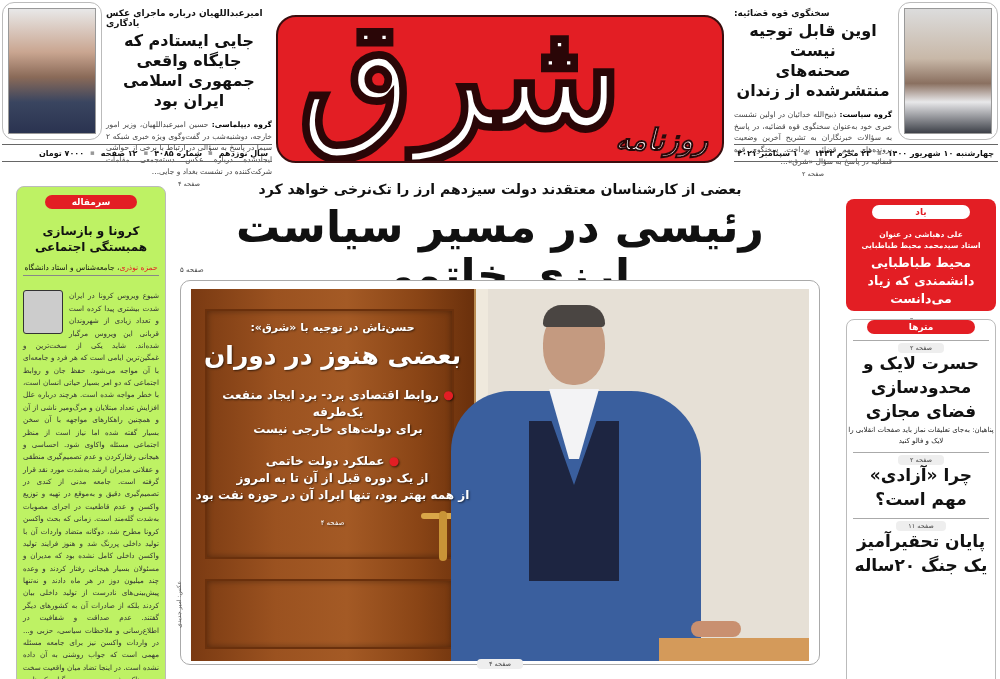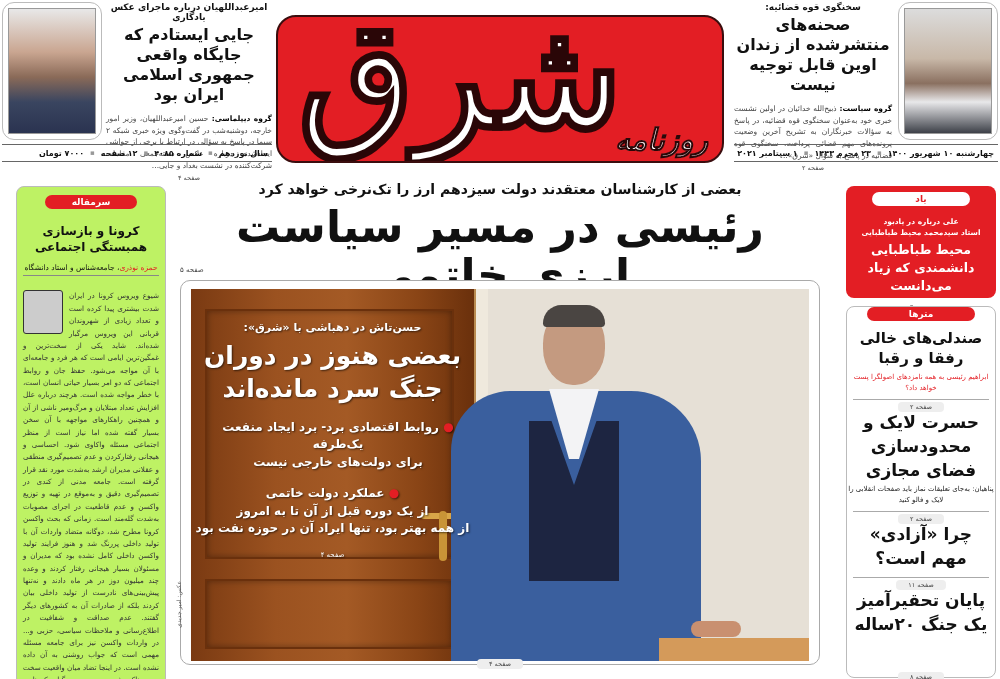--- a/index.html
+++ b/index.html
@@ -6,21 +6,21 @@
   html, body { width: 1000px; height: 679px; overflow: hidden; background: #fff; }
   body { font-family: "DejaVu Sans", sans-serif; color: #111; position: relative; direction: rtl; }
   .abs { position: absolute; }
 
   
   .masthead-logo { left: 276px; top: 15px; width: 448px; height: 148px; background: #e31e24; border: 2px solid #3a0d0e; border-radius: 20px; overflow: hidden; padding-left: 12px; }
   .logo-main { position: absolute; left: 20px; top: -18px; font-family: "DejaVu Serif", serif; font-size: 150px; font-weight: bold; color: #fff; -webkit-text-stroke: 3px #2a0607; line-height: 1; direction: rtl; white-space: nowrap; letter-spacing: -4px; }
   .logo-sub { position: absolute; right: 14px; bottom: 4px; font-family: "DejaVu Serif", serif; font-size: 30px; font-weight: bold; color: #fff; -webkit-text-stroke: 1px #2a0607; font-style: italic; }
 
   .top-story { top: 0; }
-  .top-story .kicker { font-size: 9px; font-weight: bold; text-align: center; margin-top: 2px; }
+  .top-story .kicker { font-size: 9px; font-weight: bold; text-align: left; margin-top: 8px; }
   .top-story .title { font-size: 16px; font-weight: bold; text-align: center; line-height: 1.25; margin-top: 3px; }
   .top-story .body { font-size: 7.5px; color: #444; text-align: justify; line-height: 1.55; margin-top: 8px; }
   .top-story .body b { color: #000; }
   .top-story .page { font-size: 6.5px; color: #444; text-align: center; margin-top: 3px; }
   .photo-frame { border: 1px solid #bbb; border-radius: 12px; padding: 5px; background: #fff; }
   .photo { width: 100%; height: 100%; border: 1px solid #999; }
 
   .dateline { top: 144px; height: 18px; border-top: 1px solid #666; border-bottom: 1px solid #666; font-size: 8px; font-weight: bold; display: flex; align-items: center; gap: 6px; white-space: nowrap; padding: 0 4px; }
   .dateline .sep { color: #999; font-size: 7px; }
 
@@ -58,21 +58,21 @@
   .pill { background: #e31e24; color: #fff; font-size: 9px; font-weight: bold; text-align: center; border-radius: 10px; height: 14px; line-height: 14px; }
   .editorial .pill { margin: 8px 28px 0; }
   .editorial .ed-title { font-size: 12px; font-weight: bold; text-align: center; line-height: 1.35; margin-top: 14px; }
   .editorial .byline { font-size: 7.5px; text-align: center; margin: 8px 6px 0; border-bottom: 1px solid #888; padding-bottom: 3px; }
   .editorial .byline .name { color: #e31e24; }
   .editorial .text { font-size: 7.2px; color: #333; line-height: 1.72; text-align: justify; padding: 0 6px; margin-top: 14px; }
   .author-photo { float: left; width: 40px; height: 44px; background: #ccc; border: 1px solid #333; border-radius: 3px; margin: 0 6px 4px 0; }
 
   
   .right-col { left: 846px; top: 186px; width: 150px; }
-  .yad-box { height: 112px; background: #e31e24; border-radius: 8px; color: #fff; text-align: center; padding-top: 6px; }
+  .yad-box { height: 112px; background: #e31e24; border-radius: 8px; color: #fff; text-align: center; padding-top: 6px; margin-top: 13px; }
   .yad-box .pill-w { margin: 0 26px; background: #fff; color: #e31e24; font-size: 9px; font-weight: bold; border-radius: 10px; height: 14px; line-height: 14px; }
   .yad-box .kick { font-size: 7.5px; font-weight: bold; line-height: 1.5; margin-top: 10px; }
   .yad-box .big { font-size: 12.5px; font-weight: bold; line-height: 1.45; margin-top: 2px; }
   .page-tag { display: inline-block; background: #eee; color: #444; font-size: 6.5px; padding: 1px 12px; border-radius: 4px; }
   .yad-box .page-tag { background: #fff; margin-top: 2px; }
   .right-panel { margin-top: 8px; border: 1px solid #bbb; border-radius: 8px; height: 372px; text-align: center; position: relative; }
   .right-panel .pill { margin: 0 20px; }
   .right-panel .h1 { font-size: 15px; font-weight: bold; line-height: 1.3; margin-top: 8px; }
   .right-panel .sub-red { font-size: 7px; color: #e31e24; line-height: 1.5; margin-top: 4px; }
   .right-panel .h2 { font-size: 17px; font-weight: bold; line-height: 1.4; margin-top: 8px; }
@@ -87,22 +87,22 @@
   <div class="logo-main">شرق</div>
   <div class="logo-sub">روزنامه</div>
 </div>
 
 <div class="abs photo-frame" style="left:898px; top:2px; width:100px; height:138px;">
   <div class="photo" style="background: linear-gradient(180deg, #dcdcdc 0%, #c8b8a8 40%, #8a7060 60%, #e8e8ea 75%, #3d4048 100%);"></div>
 </div>
 <div class="abs top-story" style="left:734px; width:158px;">
   <div class="kicker">سخنگوی قوه قضائیه:</div>
   <div class="title">
+    <div>اوین قابل توجیه نیست</div>
     <div>صحنه‌های منتشرشده از زندان</div>
-    <div>اوین قابل توجیه نیست</div>
   </div>
   <div class="body"><b>گروه سیاست:</b><span> ذبیح‌الله خدائیان در اولین نشست خبری خود به‌عنوان سخنگوی قوه قضائیه، در پاسخ به سؤالات خبرنگاران به تشریح آخرین وضعیت پرونده‌های مهم قضائی پرداخت. سخنگوی قوه قضائیه در پاسخ به سؤال «شرق»...</span></div>
   <div class="page">صفحه ۲</div>
 </div>
 
 <div class="abs photo-frame" style="left:2px; top:2px; width:100px; height:138px;">
   <div class="photo" style="background: linear-gradient(180deg, #e8e8e8 0%, #c9a590 35%, #8a6a58 55%, #3a4560 75%, #2a3350 100%);"></div>
 </div>
 <div class="abs top-story" style="left:106px; width:166px;">
   <div class="kicker">امیرعبداللهیان درباره ماجرای عکس یادگاری</div>
@@ -146,24 +146,23 @@
   <div class="door-lock"></div>
   <div class="person-body"></div>
   <div class="person-vest"></div>
   <div class="person-shirt"></div>
   <div class="person-head"></div>
   <div class="person-hair"></div>
   <div class="shelf"></div>
   <div class="person-hand"></div>
 
   <div class="overlay">
-    <div class="src">حسن‌تاش در دهباشی با «شرق»:</div>
+    <div class="src">حسن‌تاش در توجیه با «شرق»:</div>
     <div class="big">
       <div>بعضی هنوز در دوران</div>
-      <div>جنگ سرد مانده‌اند</div>
     </div>
     <div class="pt" style="margin-top:14px;padding-left:11px;">
       <div><span class="dot">● </span><span>روابط اقتصادی برد- برد ایجاد منفعت یک‌طرفه</span></div>
       <div>برای دولت‌های خارجی نیست</div>
     </div>
     <div class="pt" style="margin-top:14px;">
       <div><span class="dot">● </span><span>عملکرد دولت خاتمی</span></div>
       <div>از یک دوره قبل از آن تا به امروز</div>
       <div>از همه بهتر بود، تنها ایراد آن در حوزه نفت بود</div>
     </div>
@@ -183,40 +182,33 @@
   <div class="text">
     <div class="author-photo"></div>
     <span>شیوع ویروس کرونا در ایران شدت بیشتری پیدا کرده است و تعداد زیادی از شهروندان قربانی این ویروس مرگبار شده‌اند. شاید یکی از سخت‌ترین و غمگین‌ترین ایامی است که هر فرد و جامعه‌ای با آن مواجه می‌شود. حفظ جان و روابط اجتماعی که دو امر بسیار حیاتی انسان است، با خطر مواجه شده است. هرچند درباره علل افزایش تعداد مبتلایان و مرگ‌ومیر ناشی از آن و همچنین راهکارهای مواجهه با آن سخن بسیار گفته شده اما نیاز است از منظر اجتماعی مسئله واکاوی شود. احساسی و هیجانی رفتارکردن و عدم تصمیم‌گیری منطقی و عقلانی مدیران ارشد به‌شدت مورد نقد قرار گرفته است. جامعه مدنی از کندی در تصمیم‌گیری دقیق و به‌موقع در تهیه و توزیع واکسن و عدم قاطعیت در اجرای مصوبات به‌شدت گله‌مند است. زمانی که بحث واکسن کرونا مطرح شد، دوگانه متضاد واردات آن با تولید داخلی پررنگ شد و هنوز فرایند تولید واکسن داخلی کامل نشده بود که مدیران و مسئولان بسیار هیجانی رفتار کردند و وعده چند میلیون دوز در هر ماه دادند و نه‌تنها پیش‌بینی‌های نادرست از تولید داخلی بیان کردند بلکه از صادرات آن به کشورهای دیگر گفتند. عدم صداقت و شفافیت در اطلاع‌رسانی و ملاحظات سیاسی، حزبی و... در واردات واکسن نیز برای جامعه مسئله مهمی است که جواب روشنی به آن داده نشده است. در اینجا تضاد میان واقعیت سخت و دردناک شیوه ویروس مرگبار کرونا و جنبه‌های آرمان‌گرایانه برجسته‌تر شده است. بی‌نظمی بوروکراتیک در تهیه و توزیع واکسن، اعتماد عمومی را خدشه‌دار کرده است...</span>
   </div>
 </div>
 
 <div class="abs right-col">
   <div class="yad-box">
     <div class="pill-w">یاد</div>
     <div class="kick">
-      <div>علی درباره در یادبود</div>
+      <div>علی دهباشی در عنوان</div>
       <div>استاد سیدمحمد محیط طباطبایی</div>
     </div>
     <div class="big">
       <div>محیط طباطبایی</div>
       <div>دانشمندی که زیاد می‌دانست</div>
     </div>
     <span class="page-tag">صفحه 2</span>
   </div>
 
   <div class="right-panel">
     <div class="pill">مترها</div>
 
-    <div>
-      <div class="h1">
-        <div>صندلی‌های خالی</div>
-        <div>رفقا و رقبا</div>
-      </div>
-      <div class="sub-red">ابراهیم رئیسی به همه نامزدهای اصولگرا پست خواهد داد؟</div>
-    </div>
     <div class="divider"><span class="page-tag">صفحه ۲</span></div>
 
     <div>
       <div class="h2" style="margin-top:2px;">
         <div>حسرت لایک و</div>
         <div>محدودسازی فضای مجازی</div>
       </div>
       <div class="sub">پناهیان: به‌جای تعلیقات نماز باید صفحات انقلابی را لایک و فالو کنید</div>
     </div>
     <div class="divider"><span class="page-tag">صفحه ۲</span></div>

